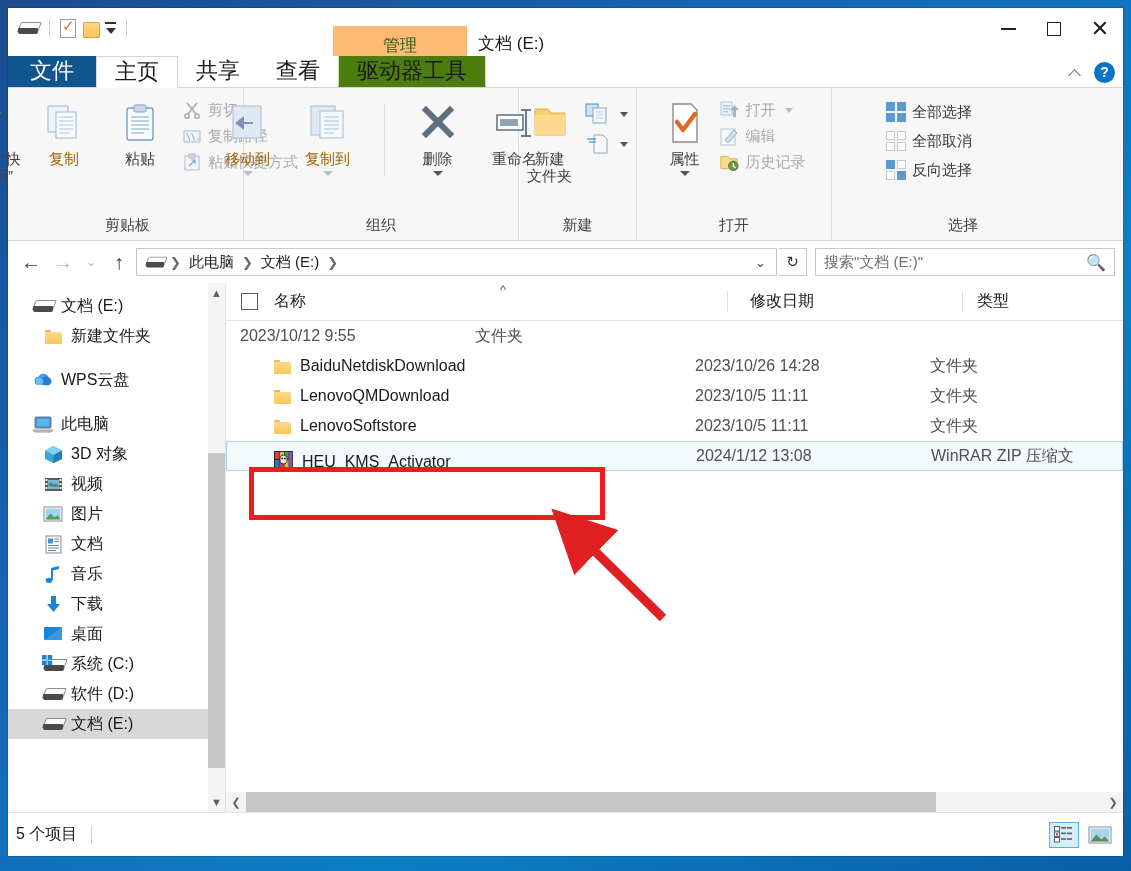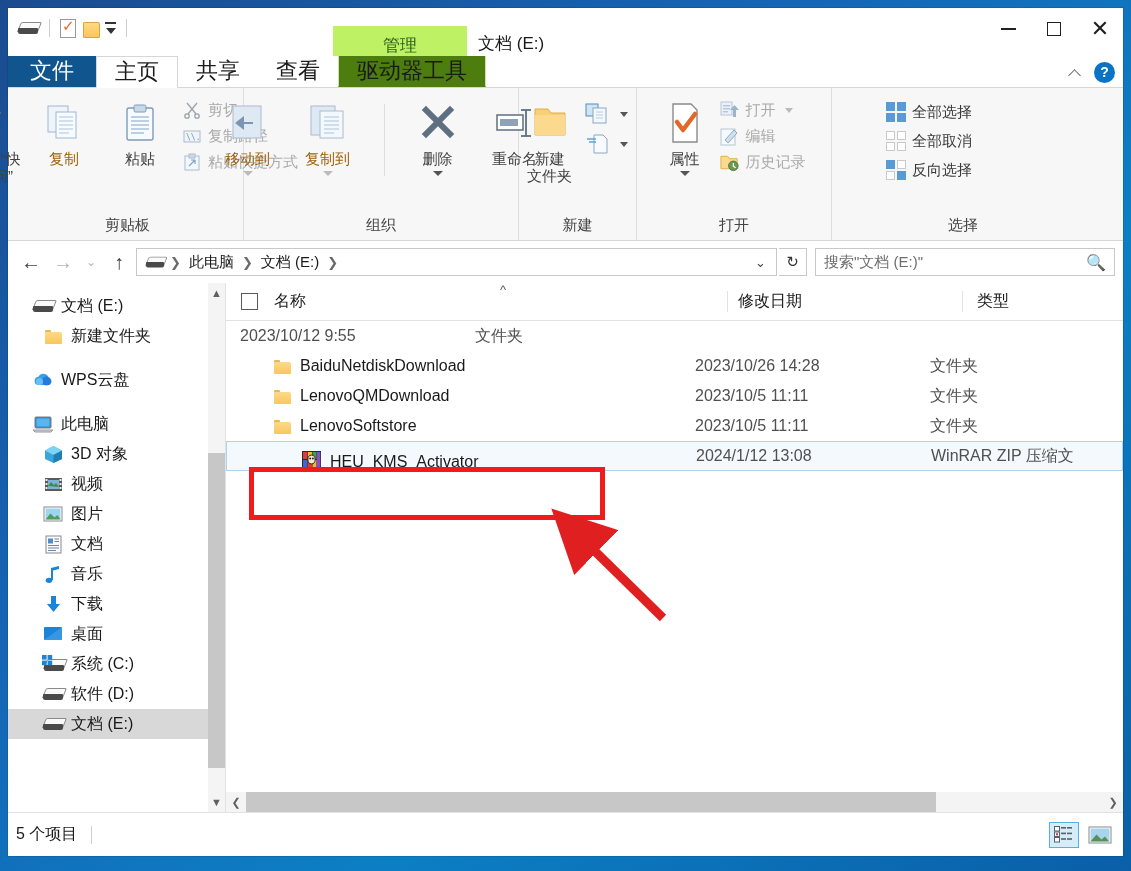--- a/index.html
+++ b/index.html
@@ -69,21 +69,21 @@
     width: 0; height: 0;
     border-left: 5px solid transparent; border-right: 5px solid transparent;
     border-top: 6px solid #333; margin-top: 2px;
   }
   .qat-caret-wrap { display:flex; flex-direction:column; align-items:center; gap:2px; }
   .qat-caret-bar { width: 11px; height: 2px; background: #333; }
 
   .ctx-tab-header {
     position: absolute; left: 325px; top: 18px;
     width: 134px; height: 38px;
-    background: #bef264; color: #2c5e1e;
+    background: #fdba74; color: #2c5e1e;
     display: flex; align-items: center; justify-content: center;
     font-size: 17px;
   }
   .win-title {
     position: absolute; left: 470px; top: 24px;
     font-size: 17px; color: #1a1a1a;
   }
   .wincontrols {
     position: absolute; right: 0; top: 0;
     display: flex; height: 42px;
@@ -238,36 +238,36 @@
   .filepane { flex: 1; display: flex; flex-direction: column; min-width: 0;
               border-left: 1px solid #e2e2e2; background: #fff; position: relative; }
   .colhead {
     height: 38px; flex: 0 0 38px; display: flex; align-items: center;
     border-bottom: 1px solid #e2e2e2; font-size: 16px; color: #1a1a1a;
     position: relative;
   }
   .chk-col { width: 46px; display:flex; align-items:center; justify-content:center; }
   .hdr-chk { width: 17px; height: 17px; border: 1.5px solid #5a5a5a; background:#fff; }
   .col-name { flex: 0 0 455px; padding-left: 2px; position: relative; }
-  .col-date { flex: 0 0 235px; padding-left: 10px; border-left: 1px solid #e2e2e2; }
+  .col-date { flex: 0 0 235px; padding-left: 22px; border-left: 1px solid #e2e2e2; }
   .col-type { flex: 1; padding-left: 14px; border-left: 1px solid #e2e2e2; }
   .sortmark {
     position: absolute; left: 228px; top: -9px; color: #5a5a5a; font-size: 13px;
   }
 
   .rows { flex: 1; overflow: hidden; }
   .frow {
     height: 30px; display: flex; align-items: center;
     font-size: 16px; color: #1a1a1a; cursor: default;
   }
   .frow.selected { background: #f3f9fd; border: 1px solid #aed4ea; }
   .fr-name { flex: 0 0 455px; display: flex; align-items: center; gap: 9px; padding-left: 48px; }
   .fr-date { flex: 0 0 235px; padding-left: 14px; color: #505050; }
   .fr-type { flex: 1; padding-left: 14px; color: #505050; white-space: nowrap; overflow: hidden; }
-  .frow.selected .fr-name { padding-left: 75px; margin-top: 12px; }
+  .frow.selected .fr-name { padding-left: 47px; margin-top: 12px; }
 
   .folder-ico { width: 17px; height: 15px; position: relative; flex: 0 0 17px; }
   .folder-ico::before {
     content:""; position:absolute; left:0; top:1px; width:6px; height:3px;
     background:#e8b956; border-radius:1px 1px 0 0;
   }
   .folder-ico::after {
     content:""; position:absolute; left:0; top:3px; width:17px; height:12px;
     background: linear-gradient(180deg,#fcd98c 0%,#f9c759 100%);
     border-radius: 1px 2px 1px 1px;

